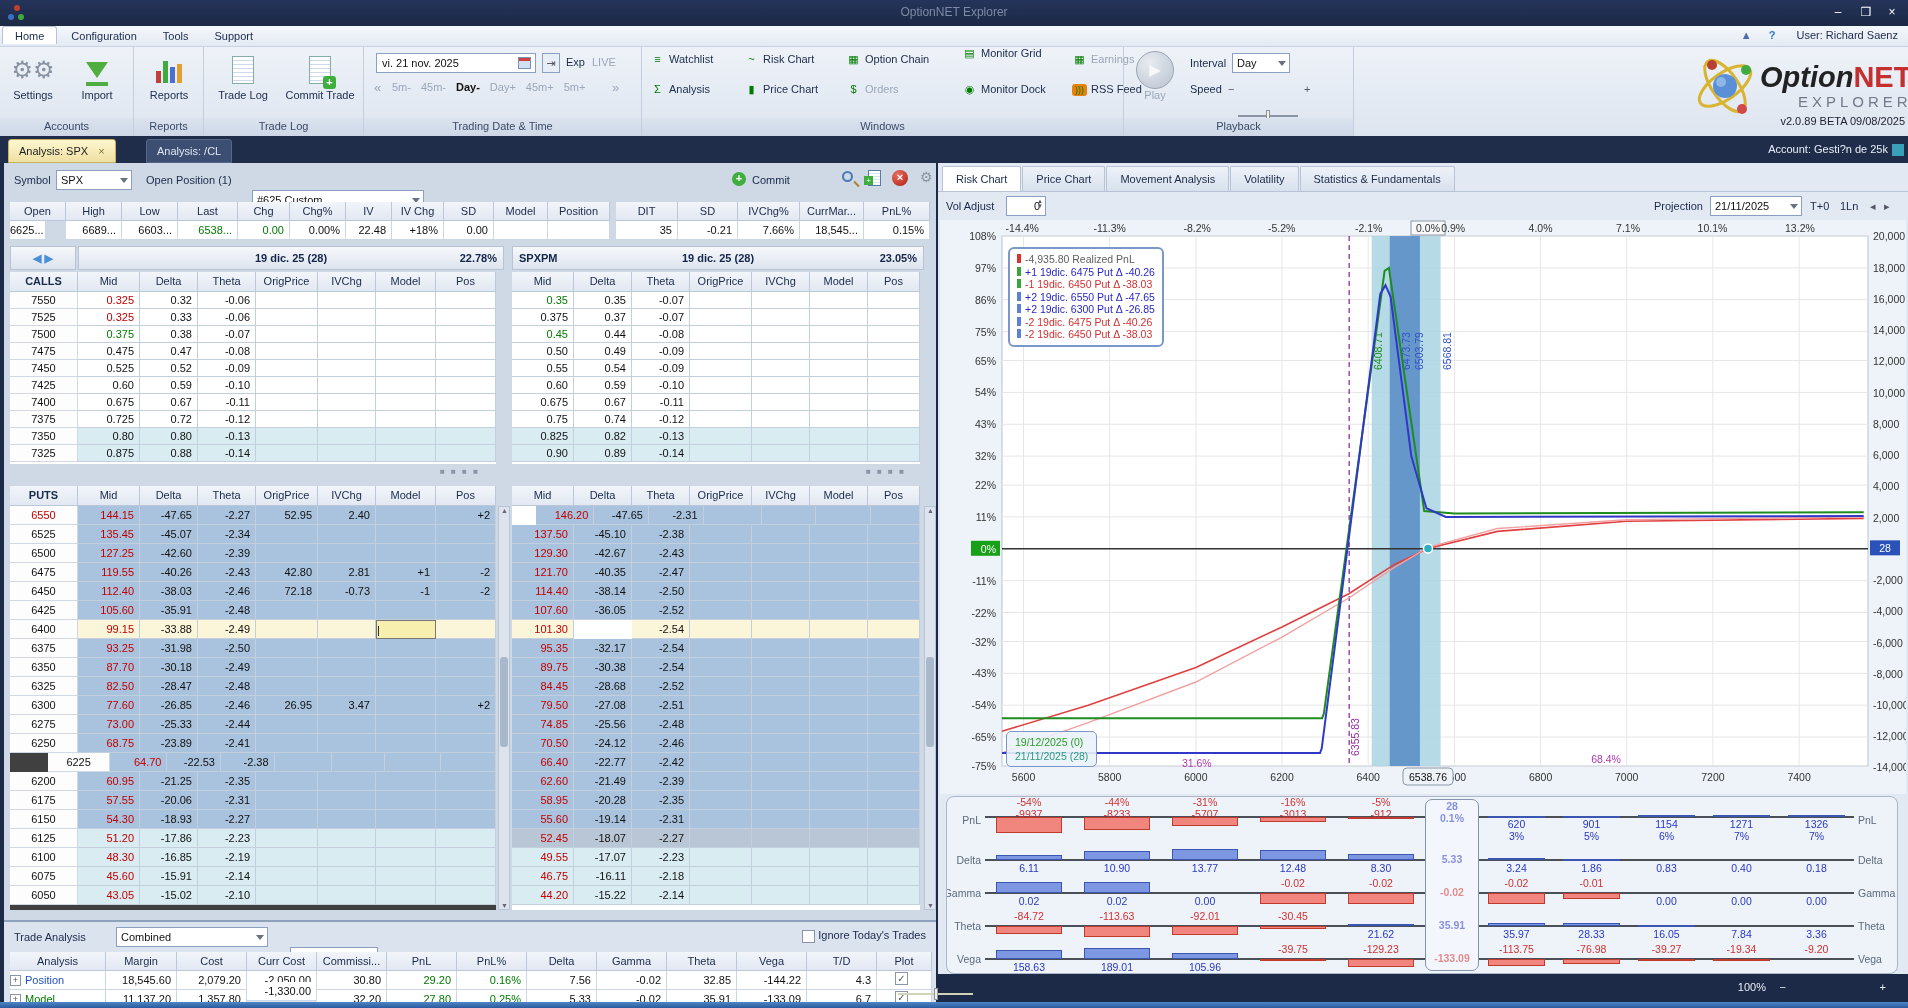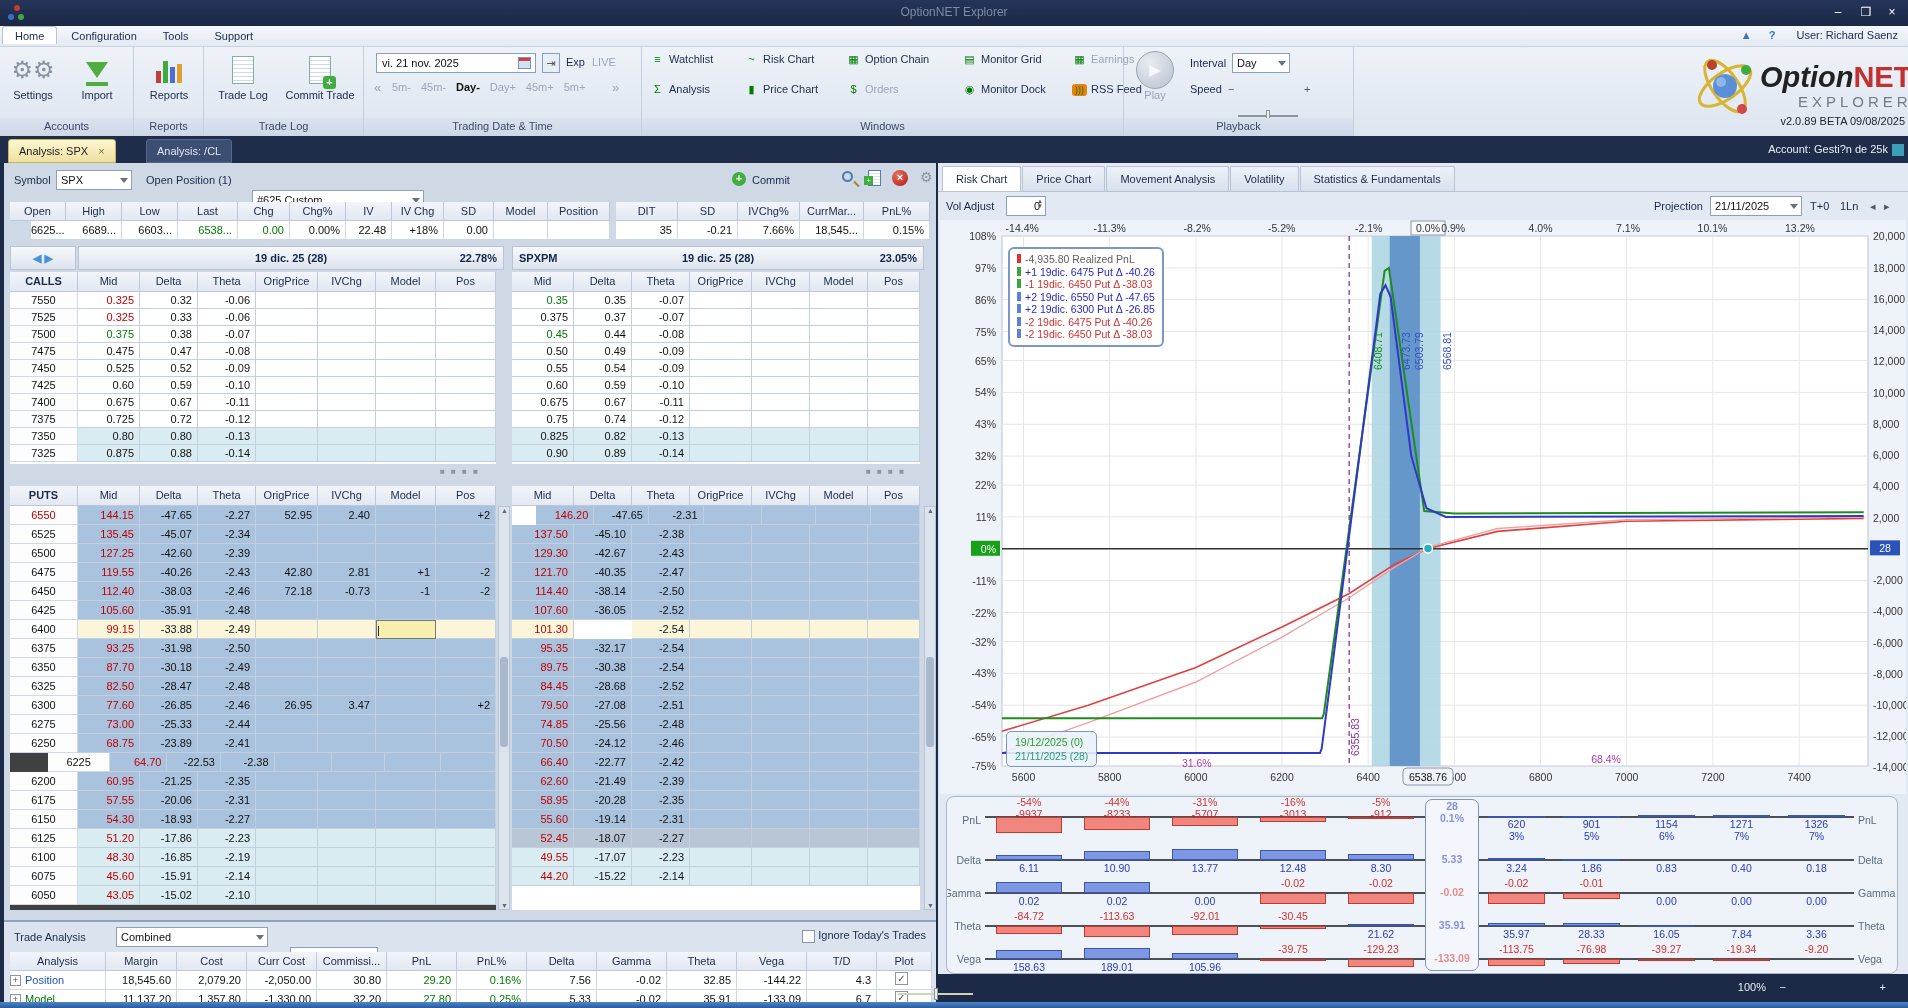--- a/index.html
+++ b/index.html
@@ -179,21 +179,21 @@
       <span class="a dim" style="left:10px;top:33px;font-size:13px">«</span>
       <span id="datenav" class="a" style="left:28px;top:34px"><span class="dim" style="margin-right: 10px;">5m-</span><span class="dim" style="margin-right: 10px;">45m-</span><span style="margin-right: 10px; font-weight: bold;">Day-</span><span class="dim" style="margin-right: 10px;">Day+</span><span class="dim" style="margin-right: 10px;">45m+</span><span class="dim" style="margin-right: 10px;">5m+</span></span>
       <span class="a dim" style="left:248px;top:33px;font-size:13px">»</span>
       <div class="rlabel">Trading Date &amp; Time</div>
     </div>
     <div class="rgroup" style="left:642px;width:482px">
       <div id="win-row1">
           <div class="smallbtn" style="position: absolute; left: 8px; top: 6px; width: 88px;"><span class="g ic-blue">≡</span><span>Watchlist</span></div>
           <div class="smallbtn" style="position: absolute; left: 102px; top: 6px; width: 96px;"><span class="g ic-red">~</span><span>Risk Chart</span></div>
           <div class="smallbtn" style="position: absolute; left: 204px; top: 6px; width: 110px;"><span class="g ic-blue">▦</span><span>Option Chain</span></div>
-          <div class="smallbtn" style="position: absolute; left: 320px; top: 6px; width: 104px;"><span class="g ic-blue">▤</span><span>Monitor Grid</span></div>
+          <div class="smallbtn" style="position: absolute; left: 320px; top: 0; width: 104px;"><span class="g ic-blue">▤</span><span>Monitor Grid</span></div>
           <div class="smallbtn dim" style="position: absolute; left: 430px; top: 6px; width: 72px;"><span class="g ic-gray">▦</span><span>Earnings</span></div>
         </div>
       <div id="win-row2">
           <div class="smallbtn" style="position: absolute; left: 8px; top: 36px; width: 88px;"><span class="g ic-orange">Σ</span><span>Analysis</span></div>
           <div class="smallbtn" style="position: absolute; left: 102px; top: 36px; width: 96px;"><span class="g ic-red">▮</span><span>Price Chart</span></div>
           <div class="smallbtn dim" style="position: absolute; left: 204px; top: 36px; width: 110px;"><span class="g ic-gray">$</span><span>Orders</span></div>
           <div class="smallbtn" style="position: absolute; left: 320px; top: 36px; width: 104px;"><span class="g ic-dark">◉</span><span>Monitor Dock</span></div>
           <div class="smallbtn" style="position: absolute; left: 430px; top: 36px; width: 72px;"><span class="g ic-rss">)))</span><span>RSS Feed</span></div>
         </div>
       <div class="rlabel">Windows</div>
@@ -248,21 +248,21 @@
     <span class="a" style="left:728px;top:9px;width:14px;height:14px;background:#3fae3f;border-radius:50%;color:#fff;text-align:center;line-height:13px;font-weight:bold">+</span>
     <span class="a lbl" style="left:748px;top:11px">Commit</span>
     <span class="a" style="left:838px;top:8px;width:11px;height:11px;border:2px solid #4a7ab5;border-radius:50%"></span>
     <span class="a" style="left:849px;top:20px;width:7px;height:2px;background:#a8842a;transform:rotate(45deg)"></span>
     <span class="a" style="left:864px;top:7px;width:13px;height:16px;border:1px solid #5a7aa8;background:repeating-linear-gradient(#fff,#fff 2px,#b8cce4 3px)"></span>
     <span class="a" style="left:860px;top:13px;width:9px;height:9px;background:#3fae3f;color:#fff;font-size:8px;line-height:9px;text-align:center">+</span>
     <span class="a" style="left:888px;top:7px;width:16px;height:16px;background:radial-gradient(circle at 35% 30%,#e87060,#b01810);border-radius:50%;color:#fff;text-align:center;line-height:15px;font-weight:bold">×</span>
     <span class="a" style="left:916px;top:6px;font-size:14px;color:#8a93a2">⚙</span>
     <div id="quotetable">
         <div class="hcell a" style="left: 6px; top: 39px; width: 56px; height: 19px; line-height: 18px;">Open</div>
-        <div class="vcell a " style="left: 6px; top: 58px; width: 36px; height: 19px; line-height: 18px; margin-left: 21px;">6625...</div>
+        <div class="vcell a " style="left: 6px; top: 58px; width: 36px; height: 19px; line-height: 18px;">6625...</div>
         <div class="hcell a" style="left: 62px; top: 39px; width: 56px; height: 19px; line-height: 18px;">High</div>
         <div class="vcell a " style="left: 62px; top: 58px; width: 56px; height: 19px; line-height: 18px;">6689...</div>
         <div class="hcell a" style="left: 118px; top: 39px; width: 56px; height: 19px; line-height: 18px;">Low</div>
         <div class="vcell a " style="left: 118px; top: 58px; width: 56px; height: 19px; line-height: 18px;">6603...</div>
         <div class="hcell a" style="left: 174px; top: 39px; width: 60px; height: 19px; line-height: 18px;">Last</div>
         <div class="vcell a g" style="left: 174px; top: 58px; width: 60px; height: 19px; line-height: 18px;">6538...</div>
         <div class="hcell a" style="left: 234px; top: 39px; width: 52px; height: 19px; line-height: 18px;">Chg</div>
         <div class="vcell a g" style="left: 234px; top: 58px; width: 52px; height: 19px; line-height: 18px;">0.00</div>
         <div class="hcell a" style="left: 286px; top: 39px; width: 56px; height: 19px; line-height: 18px;">Chg%</div>
         <div class="vcell a " style="left: 286px; top: 58px; width: 56px; height: 19px; line-height: 18px;">0.00%</div>
@@ -902,20 +902,29 @@
           <div class="crow bgcyan" style="height: 19px; line-height: 18px;">
             <div class="cc r" style="width: 62px;">49.55</div>
             <div class="cc" style="width: 58px;">-17.07</div>
             <div class="cc" style="width: 58px;">-2.23</div>
             <div class="cc" style="width: 62px;"></div>
             <div class="cc" style="width: 58px;"></div>
             <div class="cc" style="width: 58px;"></div>
             <div class="cc" style="width: 52px;"></div>
           </div>
           <div class="crow bgcyan" style="height: 19px; line-height: 18px;">
+            <div class="cc r" style="width: 62px;">46.75</div>
+            <div class="cc" style="width: 58px;">-16.11</div>
+            <div class="cc" style="width: 58px;">-2.18</div>
+            <div class="cc" style="width: 62px;"></div>
+            <div class="cc" style="width: 58px;"></div>
+            <div class="cc" style="width: 58px;"></div>
+            <div class="cc" style="width: 52px;"></div>
+          </div>
+          <div class="crow bgcyan" style="height: 19px; line-height: 18px;">
             <div class="cc r" style="width: 62px;">44.20</div>
             <div class="cc" style="width: 58px;">-15.22</div>
             <div class="cc" style="width: 58px;">-2.14</div>
             <div class="cc" style="width: 62px;"></div>
             <div class="cc" style="width: 58px;"></div>
             <div class="cc" style="width: 58px;"></div>
             <div class="cc" style="width: 52px;"></div>
           </div>
         </div>
         <div class="sbar" style="right: 0px; top: 260px; height: 404px;">
@@ -951,21 +960,21 @@
         <div class="vcell a g" style="left: 453px; top: 49px; width: 70px; height: 19px; line-height: 18px;">0.16%</div>
         <div class="vcell a" style="left: 523px; top: 49px; width: 70px; height: 19px; line-height: 18px;">7.56</div>
         <div class="vcell a" style="left: 593px; top: 49px; width: 70px; height: 19px; line-height: 18px;">-0.02</div>
         <div class="vcell a" style="left: 663px; top: 49px; width: 70px; height: 19px; line-height: 18px;">32.85</div>
         <div class="vcell a" style="left: 733px; top: 49px; width: 70px; height: 19px; line-height: 18px;">-144.22</div>
         <div class="vcell a" style="left: 803px; top: 49px; width: 70px; height: 19px; line-height: 18px;">4.3</div>
         <div class="vcell a" style="left: 873px; top: 49px; width: 55px; height: 19px; text-align: center;"><span class="check">✓</span></div>
         <div class="vcell a" style="left: 6px; top: 68px; width: 96px; height: 19px; line-height: 18px; text-align: left;"><span class="expand">+</span><span class="g">Model</span></div>
         <div class="vcell a" style="left: 102px; top: 68px; width: 71px; height: 19px; line-height: 18px;">11,137.20</div>
         <div class="vcell a" style="left: 173px; top: 68px; width: 70px; height: 19px; line-height: 18px;">1,357.80</div>
-        <div class="vcell a" style="left: 243px; top: 68px; width: 70px; height: 19px; line-height: 18px;">-1,330.00</div>
+        <div class="vcell a" style="left: 243px; top: 60px; width: 70px; height: 19px; line-height: 18px;">-1,330.00</div>
         <div class="vcell a" style="left: 313px; top: 68px; width: 70px; height: 19px; line-height: 18px;">32.20</div>
         <div class="vcell a g" style="left: 383px; top: 68px; width: 70px; height: 19px; line-height: 18px;">27.80</div>
         <div class="vcell a g" style="left: 453px; top: 68px; width: 70px; height: 19px; line-height: 18px;">0.25%</div>
         <div class="vcell a" style="left: 523px; top: 68px; width: 70px; height: 19px; line-height: 18px;">5.33</div>
         <div class="vcell a" style="left: 593px; top: 68px; width: 70px; height: 19px; line-height: 18px;">-0.02</div>
         <div class="vcell a" style="left: 663px; top: 68px; width: 70px; height: 19px; line-height: 18px;">35.91</div>
         <div class="vcell a" style="left: 733px; top: 68px; width: 70px; height: 19px; line-height: 18px;">-133.09</div>
         <div class="vcell a" style="left: 803px; top: 68px; width: 70px; height: 19px; line-height: 18px;">6.7</div>
         <div class="vcell a" style="left: 873px; top: 68px; width: 55px; height: 19px; text-align: center;"><span class="check">✓</span></div>
       </div>

